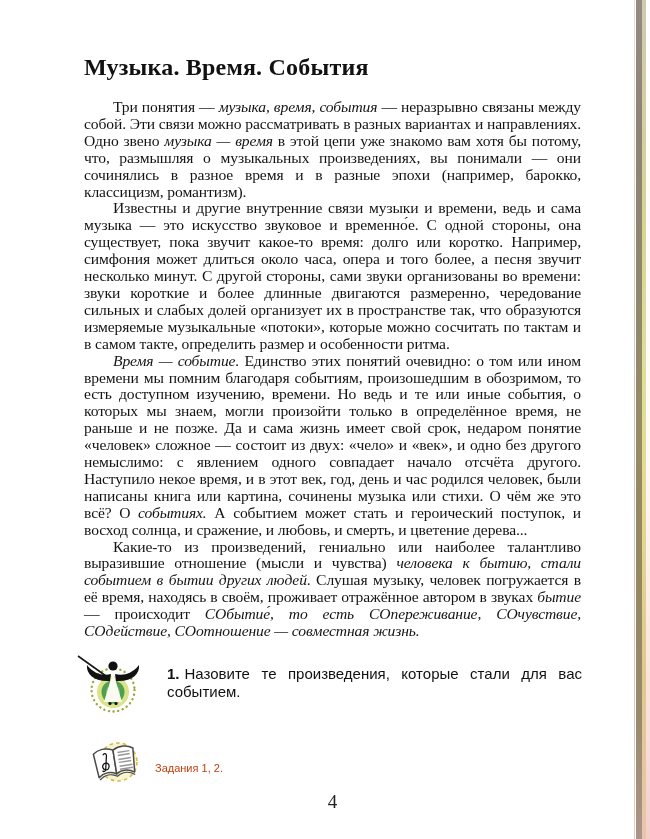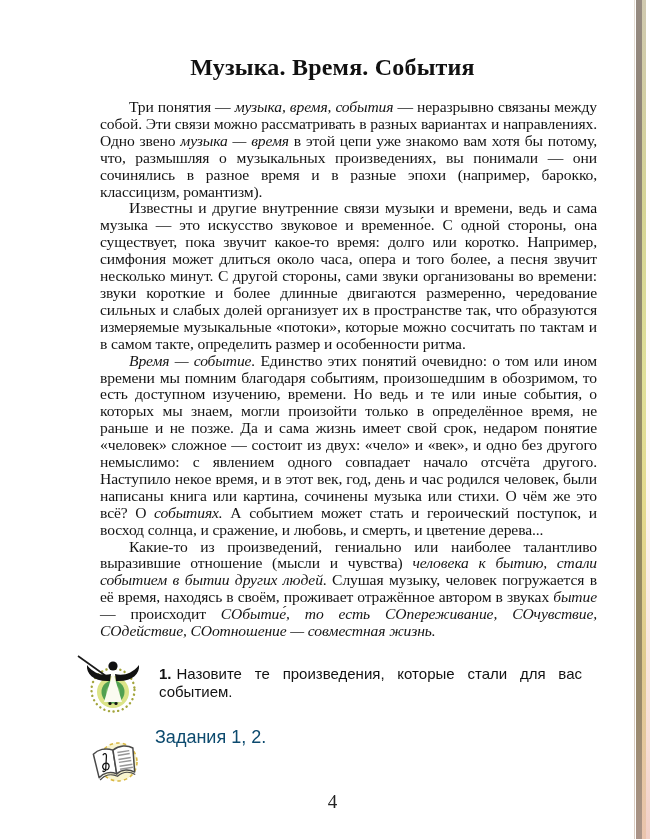--- a/index.html
+++ b/index.html
@@ -14,41 +14,41 @@
     background:linear-gradient(to bottom,#e7e0d6,#cfc6b8 50%,#dccfc4);}
   .edge-brown{position:absolute;top:0;bottom:0;right:8px;width:6px;
     background:linear-gradient(to bottom,#968b81 0%,#8f8376 15%,#8f866e 35%,#968c66 50%,#93885f 65%,#99896b 85%,#ab9489 100%);}
   .edge-yellow{position:absolute;top:0;bottom:0;right:4px;width:4px;
     background:linear-gradient(to bottom,#d0c9b0 0%,#d6d494 25%,#e0df98 45%,#e4da8e 60%,#dfc98e 80%,#eac4ae 100%);}
   .edge-outer{position:absolute;top:0;bottom:0;right:0;width:4px;
     background:linear-gradient(to bottom,#ffffff 0%,#fdf9f5 55%,#f7ded6 88%,#f1cfc6 100%);}
 
   .title{
     position:absolute;left:84px;top:54px;width:497px;margin:0;
-    text-align:center;font-size:24px;font-weight:bold;letter-spacing:.2px;color:#111;
+    font-size:24px;font-weight:bold;letter-spacing:.2px;color:#111;
   }
   .body-text{
-    position:absolute;left:100px;top:99px;width:497px;
+    position:absolute;left:84px;top:99px;width:497px;
     font-size:15.6px;line-height:16.9px;letter-spacing:-0.12px;
     text-align:justify;
   }
   .body-text p{margin:0;text-indent:29px;}
   .body-text em{font-style:italic;}
 
   .tasks-list{
     position:absolute;left:155px;top:665px;width:427px;margin:0;padding:0;list-style:none;
     font-family:"Liberation Sans", sans-serif;font-size:15px;line-height:17.6px;
     color:#111;text-align:justify;
   }
-  .tasks-list li{margin:0 0 3px 4px;}
+  .tasks-list li{margin:0 0 3px 12px;}
   .tasks-list .num{font-weight:bold;margin-right:5px;}
 
   .assignments-label{
-    position:absolute;left:155px;top:727px;
-    font-family:"Liberation Sans", sans-serif;font-size:18px;color:#0c4a6e;
+    position:absolute;left:155px;top:762px;
+    font-family:"Liberation Sans", sans-serif;font-size:11px;color:#c2410c;
   }
   .page-num{
     position:absolute;left:84px;top:791px;width:497px;text-align:center;
     font-size:19px;color:#222;
   }
   .icon-abs{position:absolute;}
   #conductor-icon{left:70px;top:650px;}
   #notebook-icon{left:88px;top:735px;}
 </style>
 </head>

